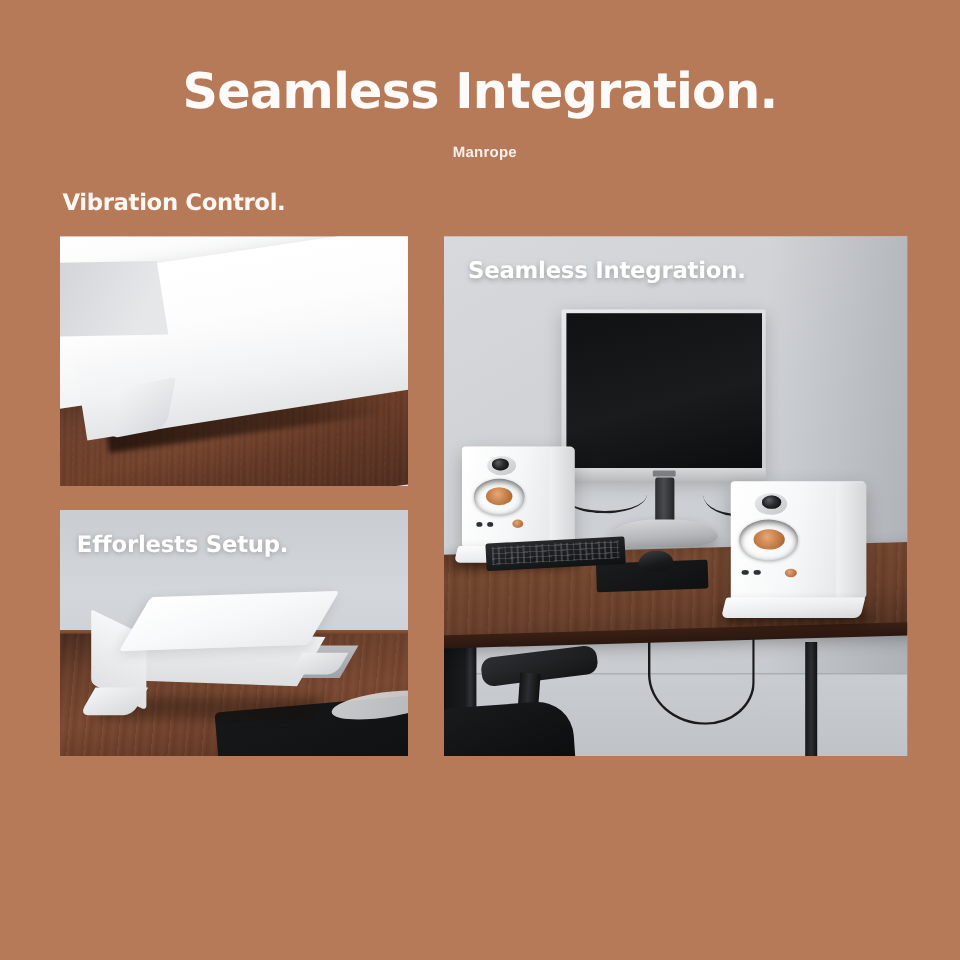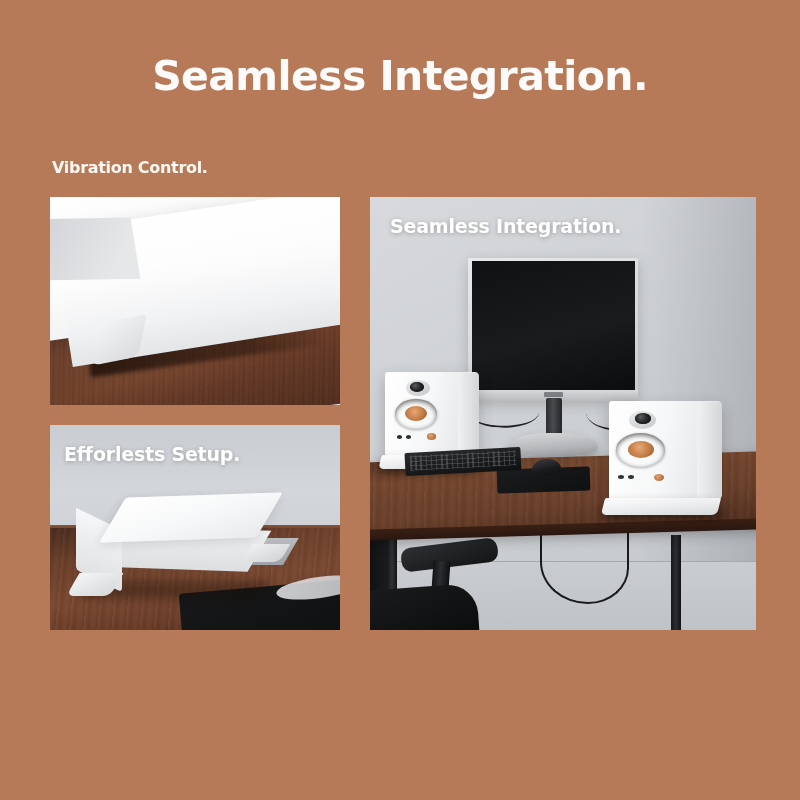--- a/index.html
+++ b/index.html
@@ -44,21 +44,21 @@
   .overlay-caption {
     position:absolute; z-index:40;
     color:#ffffff;
     font-size:17px; font-weight:600;
     letter-spacing:-0.2px;
     text-shadow:0 1px 4px rgba(60,60,60,.35);
     font-family:"DejaVu Sans", sans-serif;
   }
   #caption-vibration {
     position:absolute; left:52px; top:158px;
-    color:#fdf8f4; font-size:16px; font-weight:bold;
+    color:#fdf8f4; font-size:19px; font-weight:bold;
     letter-spacing:-0.3px; z-index:40;
     font-family:"DejaVu Sans", sans-serif;
   }
   #caption-effortless { left:14px; top:18px; font-size:19px; }
   #caption-seamless   { left:20px; top:18px; font-size:19px; }
 
   
   .p1-wall {
     position:absolute; left:0; top:0; width:100%; height:100%;
     background:linear-gradient(165deg,#ffffff 0%,#f2f3f5 40%,#e3e5e8 100%);
@@ -370,20 +370,21 @@
     position:absolute; left:0; top:72%; width:5%; height:28%;
     background:linear-gradient(90deg,#111213,#1b1c1e);
     z-index:8;
   }
 </style>
 </head>
 <body>
 
 <div id="header">
   <div id="main-title">Seamless Integration.</div>
+  <div id="font-label">Manrope</div>
 </div>
 
 <div id="caption-vibration">Vibration Control.</div>
 
 <div class="panel" id="panel-riser-angle">
   <div class="p1-wall"></div>
   <div class="p1-deskwood"></div>
   <div class="p1-darkgap"></div>
   <div class="p1-shadow"></div>
   <div class="p1-riser-top"></div>

